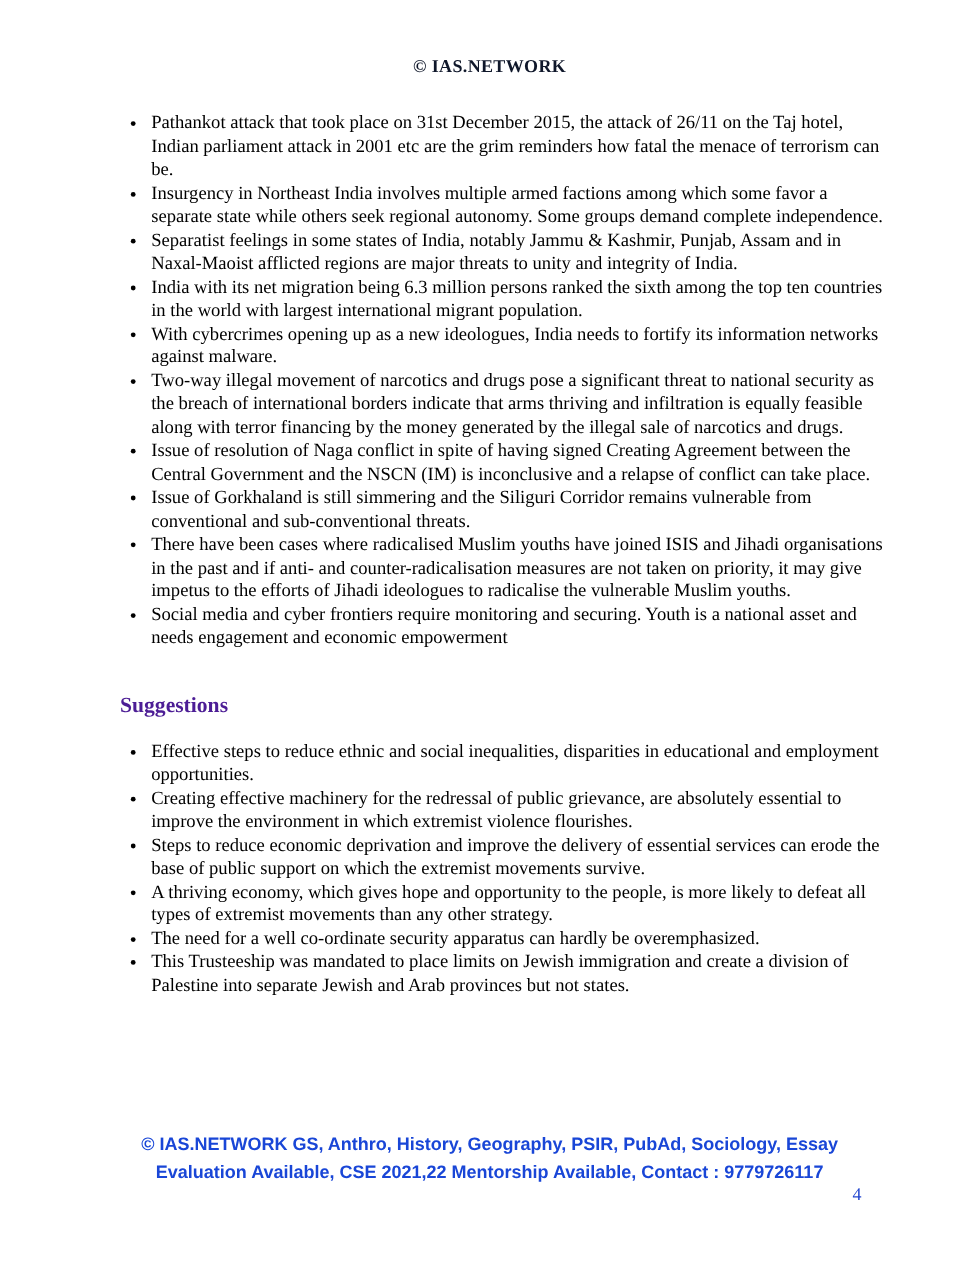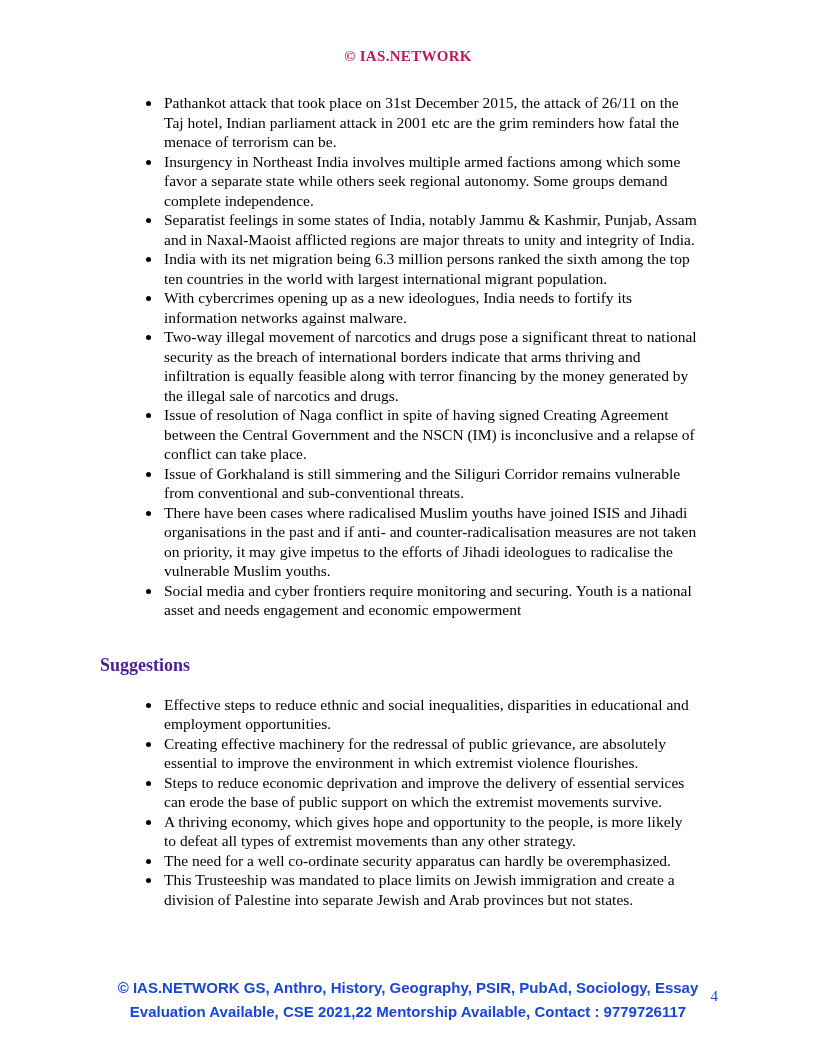--- a/index.html
+++ b/index.html
@@ -18,43 +18,43 @@
     height: 1056px;
     background: #ffffff;
   }
   .doc-header {
     padding-top: 48px;
     text-align: center;
     font-family: "Liberation Serif", serif;
     font-weight: bold;
     font-size: 15px;
     letter-spacing: 0.3px;
-    color: #be185d;
+    color: #0f172a;
   }
   ul.bullet-list {
-    margin: 0 118px;
+    margin: 0 80px;
     padding-left: 44px;
     list-style: disc outside;
     font-size: 15.5px;
     line-height: 19.5px;
   }
   ul.threats-list { margin-top: 28px; }
   ul.bullet-list li {
     padding-left: 2px;
   }
   .section-heading {
     margin: 35px 100px 19px 100px;
     font-family: "Liberation Serif", serif;
     font-weight: bold;
     font-size: 18px;
     color: #4c1d95;
   }
   .doc-footer {
     position: absolute;
-    top: 976px;
+    top: 942px;
     left: 93px;
     width: 630px;
     text-align: center;
     font-family: "Liberation Sans", sans-serif;
     font-weight: bold;
     font-size: 15px;
     line-height: 24px;
     color: #1946d7;
   }
   .page-number {

